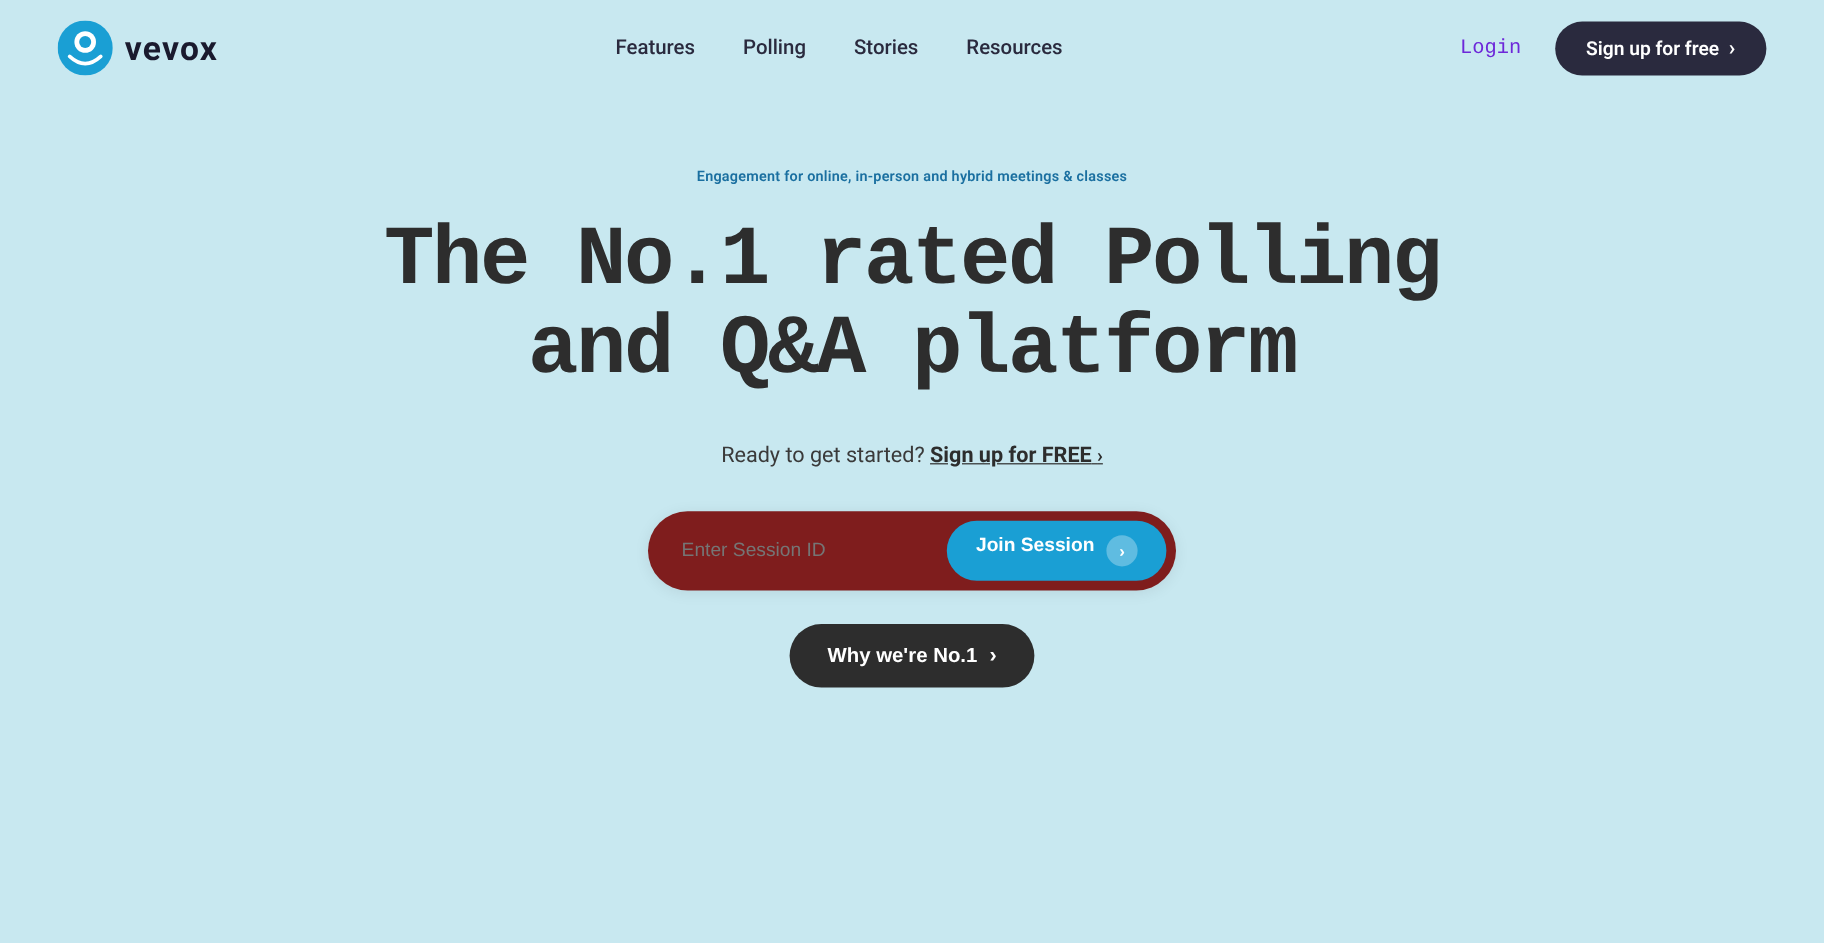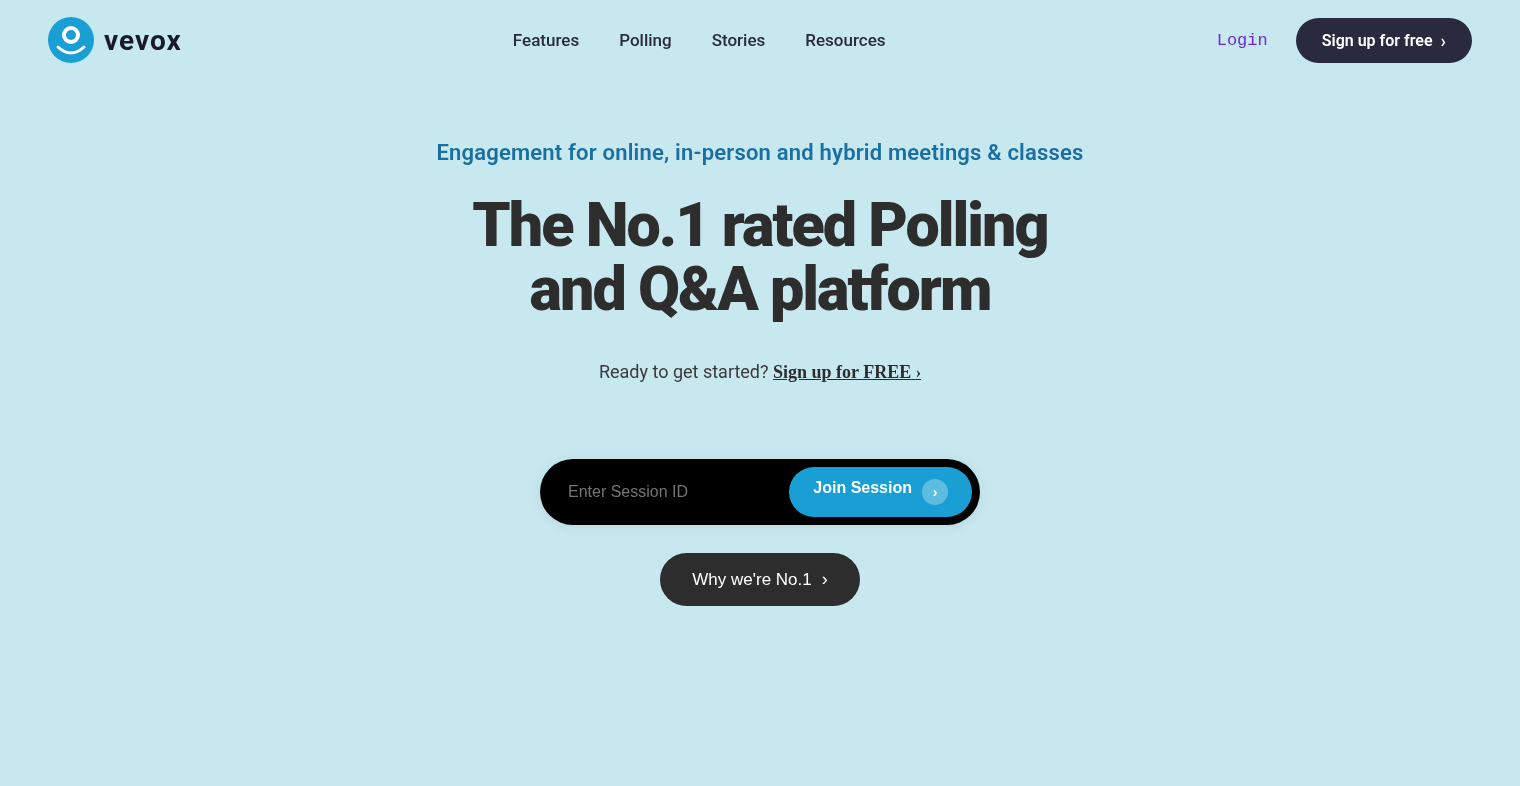--- a/index.html
+++ b/index.html
@@ -97,64 +97,63 @@
     .hero {
       display: flex;
       flex-direction: column;
       align-items: center;
       text-align: center;
       padding: 60px 24px 40px;
     }
 
     .hero-subtitle {
       color: #1a6fa0;
-      font-size: 22px;
+      font-size: 12px;
       font-weight: 600;
       margin-bottom: 28px;
       letter-spacing: 0.2px;
     }
 
     .hero-title {
-      font-size: 61px;
+      font-size: 70px;
       font-weight: 900;
       color: #2d2d2d;
       line-height: 1.05;
       max-width: 900px;
       margin-bottom: 40px;
       letter-spacing: -2px;
+      font-family: Liberation Mono, monospace;
     }
 
     .hero-cta-text {
       font-size: 18px;
       color: #3a3a3a;
       margin-bottom: 36px;
     }
 
     .hero-cta-text a {
       color: #2d2d2d;
       font-weight: 700;
       text-decoration: underline;
-      font-family: Liberation Serif, serif;
     }
 
     .hero-cta-text .chevron {
       font-size: 16px;
     }
 
     
     .session-bar {
       display: flex;
       align-items: center;
-      background: #000000;
+      background: #7f1d1d;
       border-radius: 50px;
       padding: 8px 8px 8px 28px;
       width: 440px;
       box-shadow: 0 2px 12px rgba(0,0,0,0.08);
       margin-bottom: 28px;
-      margin-top: 40px;
     }
 
     .session-input {
       flex: 1;
       border: none;
       outline: none;
       font-size: 16px;
       color: #999;
       background: transparent;
     }
@@ -185,21 +184,21 @@
     }
 
     
     .btn-why {
       background-color: #2d2d2d;
       color: #ffffff;
       border: none;
       border-radius: 50px;
       padding: 16px 32px;
       font-size: 17px;
-      font-weight: 400;
+      font-weight: 700;
       cursor: pointer;
       display: flex;
       align-items: center;
       gap: 10px;
     }
 
     .btn-why .chevron {
       font-size: 18px;
     }
   </style>

